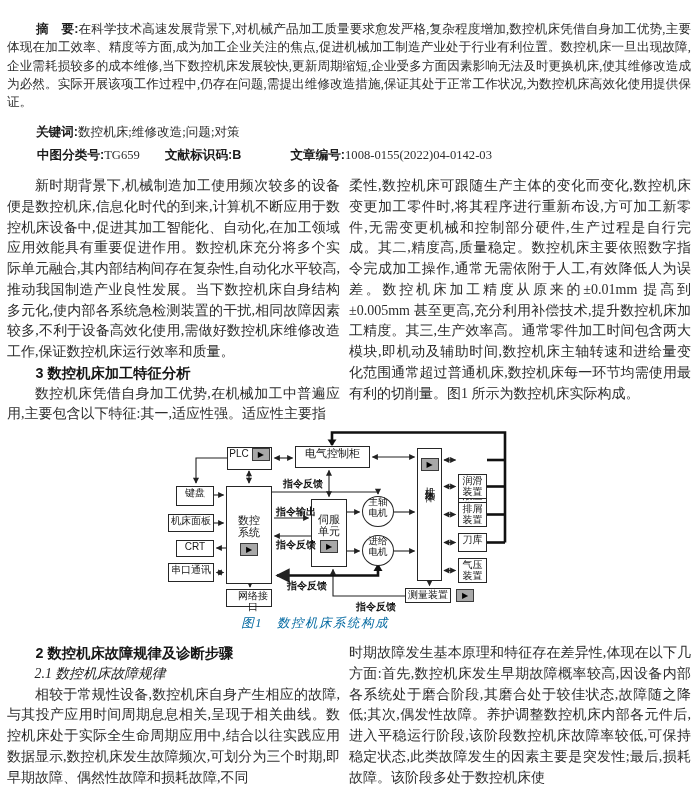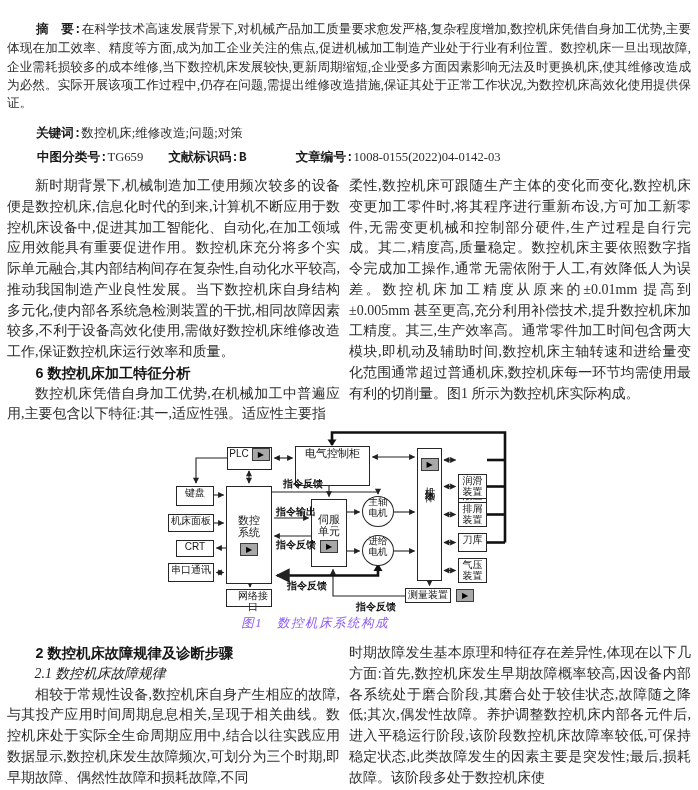--- a/index.html
+++ b/index.html
@@ -4,21 +4,21 @@
 <style>
   * { margin:0; padding:0; box-sizing:border-box; }
   html,body { width:698px; height:790px; }
   body { background:#fff; color:#2d2d2d; font-family:"Liberation Serif","DejaVu Serif",serif; overflow:hidden; position:relative; }
   .page { position:relative; width:698px; height:790px; background:#fff; overflow:hidden; }
 
   
   .front { position:absolute; top:20px; left:7px; right:7px; }
   .front p { font-size:12.6px; line-height:18.3px; text-align:justify; }
   .front .lead { text-indent:2.3em; }
-  .blab { font-family:Liberation Mono, monospace; font-weight:bold; color:#1c1c1c; }
+  .blab { font-family:Liberation Sans, sans-serif; font-weight:bold; color:#1c1c1c; }
   .kwline { margin-top:12px; text-indent:2.3em; }
   .metarow { margin-top:4px; font-size:12.6px; line-height:18.3px; }
   .metarow .seg1 { margin-left:30px; }
   .metarow .seg2 { margin-left:22px; }
   .metarow .seg3 { margin-left:46px; }
 
   
   .cols { position:absolute; left:7px; right:7px; display:flex; gap:9px; }
   .cols-top { top:176px; height:252px; overflow:hidden; }
   .cols-bottom { top:643px; height:147px; overflow:hidden; }
@@ -39,42 +39,42 @@
   .nbox .wrap2 { width:2.3em; }
   .circle { border-radius:50%; font-size:9.5px; }
   .picon { width:18px; height:13px; background:#a8a8a8; border:1.5px solid #3a3a3a;
            display:flex; align-items:center; justify-content:center; flex:0 0 auto; }
   .picon span { color:#000; font-size:8px; line-height:1; transform:translatey(-0.5px); }
   .picon-abs { position:absolute; }
   .vtext { writing-mode:vertical-lr; letter-spacing:2px; font-size:10.5px; }
   .elabel { position:absolute; font-family:"Liberation Sans","DejaVu Sans",sans-serif;
             font-size:10px; font-weight:bold; color:#161616; white-space:nowrap; }
   .figcap { position:absolute; top:185px; left:0; width:630px; text-align:center;
-            font-size:12.5px; font-style:italic; letter-spacing:1.5px; color:#8b5cf6; }
+            font-size:12.5px; font-style:italic; letter-spacing:1.5px; color:#0369a1; }
   .stack { display:flex; flex-direction:column; align-items:center; gap:5px; }
 </style>
 </head>
 <body>
 
 <div class="page">
 
   <div class="front">
     <p class="lead"><span class="blab">摘　要:</span><span>在科学技术高速发展背景下,对机械产品加工质量要求愈发严格,复杂程度增加,数控机床凭借自身加工优势,主要体现在加工效率、精度等方面,成为加工企业关注的焦点,促进机械加工制造产业处于行业有利位置。数控机床一旦出现故障,企业需耗损较多的成本维修,当下数控机床发展较快,更新周期缩短,企业受多方面因素影响无法及时更换机床,使其维修改造成为必然。实际开展该项工作过程中,仍存在问题,需提出维修改造措施,保证其处于正常工作状况,为数控机床高效化使用提供保证。</span></p>
     <p class="kwline"><span class="blab">关键词:</span><span>数控机床;维修改造;问题;对策</span></p>
     <div class="metarow">
       <span class="seg1"><span class="blab">中图分类号:</span><span>TG659</span></span>
       <span class="seg2"><span class="blab">文献标识码:</span><span class="blab">B</span></span>
       <span class="seg3"><span class="blab">文章编号:</span><span>1008-0155(2022)04-0142-03</span></span>
     </div>
   </div>
 
   <div class="cols cols-top">
     <div class="col">
       <p>新时期背景下,机械制造加工使用频次较多的设备便是数控机床,信息化时代的到来,计算机不断应用于数控机床设备中,促进其加工智能化、自动化,在加工领域应用效能具有重要促进作用。数控机床充分将多个实际单元融合,其内部结构间存在复杂性,自动化水平较高,推动我国制造产业良性发展。当下数控机床自身结构多元化,使内部各系统急检测装置的干扰,相同故障因素较多,不利于设备高效化使用,需做好数控机床维修改造工作,保证数控机床运行效率和质量。</p>
-      <h3>6 数控机床加工特征分析</h3>
+      <h3>3 数控机床加工特征分析</h3>
       <p>数控机床凭借自身加工优势,在机械加工中普遍应用,主要包含以下特征:其一,适应性强。适应性主要指</p>
     </div>
     <div class="col r">
       <p class="noindent">柔性,数控机床可跟随生产主体的变化而变化,数控机床变更加工零件时,将其程序进行重新布设,方可加工新零件,无需变更机械和控制部分硬件,生产过程是自行完成。其二,精度高,质量稳定。数控机床主要依照数字指令完成加工操作,通常无需依附于人工,有效降低人为误差。数控机床加工精度从原来的±0.01mm 提高到±0.005mm 甚至更高,充分利用补偿技术,提升数控机床加工精度。其三,生产效率高。通常零件加工时间包含两大模块,即机动及辅助时间,数控机床主轴转速和进给量变化范围通常超过普通机床,数控机床每一环节均需使用最有利的切削量。图1 所示为数控机床实际构成。</p>
     </div>
   </div>
 
   <div class="figure">
     <svg class="wires" width="698" height="205" viewBox="0 0 698 205">
       <defs>
@@ -121,21 +121,21 @@
         <path d="M373.5,141 L378,133.5 L382.5,141 Z"></path>
       </g>
     </svg>
 
     <div class="nbox" style="left:227px; top:17px; width:45px; height:23px; gap:3px;">
       <span>PLC</span>
       <span class="picon">
           <span>▶</span>
         </span>
     </div>
-    <div class="nbox" style="left:295px; top:16px; width:75px; height:40px; font-size:11px;">
+    <div class="nbox" style="left:295px; top:16px; width:75px; height:22px; font-size:11px;">
       <span>电气控制柜</span>
     </div>
     <div class="nbox" style="left:176px; top:56px; width:38px; height:20px;">
       <span>键盘</span>
     </div>
     <div class="nbox" style="left:168px; top:84px; width:46px; height:18px;">
       <span>机床面板</span>
     </div>
     <div class="nbox" style="left:176px; top:110px; width:38px; height:17px;">
       <span>CRT</span>

